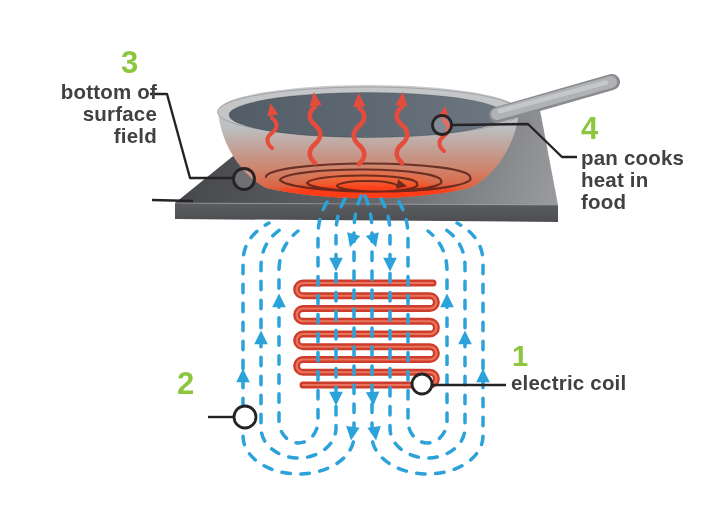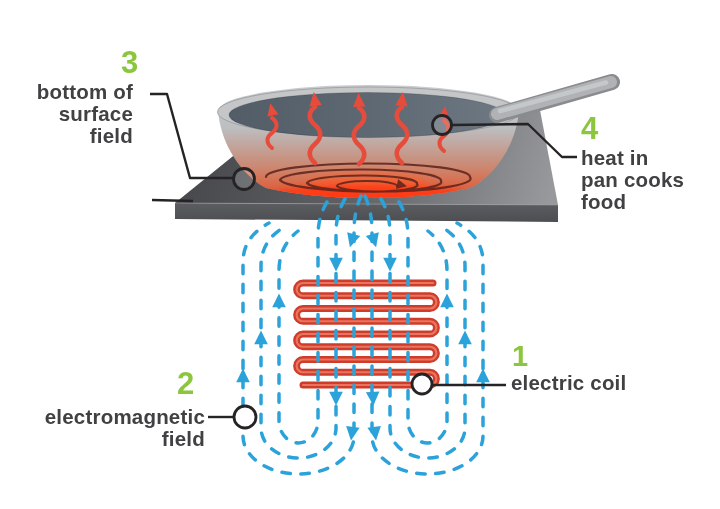--- a/index.html
+++ b/index.html
@@ -185,40 +185,36 @@
       <path class="callout-line" d="M 452,125 L 528,124 L 562,157 L 577,157"></path>
       <circle class="callout-ring" cx="442" cy="125" r="9.5"></circle>
       <path class="callout-line" d="M 208,417 L 233,417"></path>
       <circle class="callout-ring solid" cx="245" cy="417" r="11"></circle>
       <path class="callout-line" d="M 433,385 L 506,385"></path>
       <circle class="callout-ring solid" cx="422" cy="384" r="10"></circle>
     </g>
   </svg>
 
   <div class="step-num" style="left:121px;top:47px;">3</div>
-  <div class="lbl right" style="left:3px;top:81px;width:130px;">
+  <div class="lbl right" style="left:27px;top:81px;width:130px;">
     <div>bottom of</div>
     <div>surface</div>
     <div>field</div>
   </div>
 
   <div class="lbl right" style="left:17px;top:188px;width:131px;">
   </div>
 
   <div class="step-num" style="left:581px;top:113px;">4</div>
   <div class="lbl" style="left:581px;top:147px;">
+    <div>pan cooks</div>
     <div>heat in</div>
-    <div>pan cooks</div>
     <div>food</div>
   </div>
 
   <div class="step-num" style="left:177px;top:368px;">2</div>
-  <div class="lbl right" style="left:15px;top:406px;width:190px;">
-    <div>electromagnetic</div>
-    <div>field</div>
-  </div>
 
   <div class="step-num" style="left:512px;top:341px;font-size:29px;">1</div>
   <div class="lbl" style="left:511px;top:372px;">
     <div>electric coil</div>
   </div>
 
 </div>
 
 </body></html>

